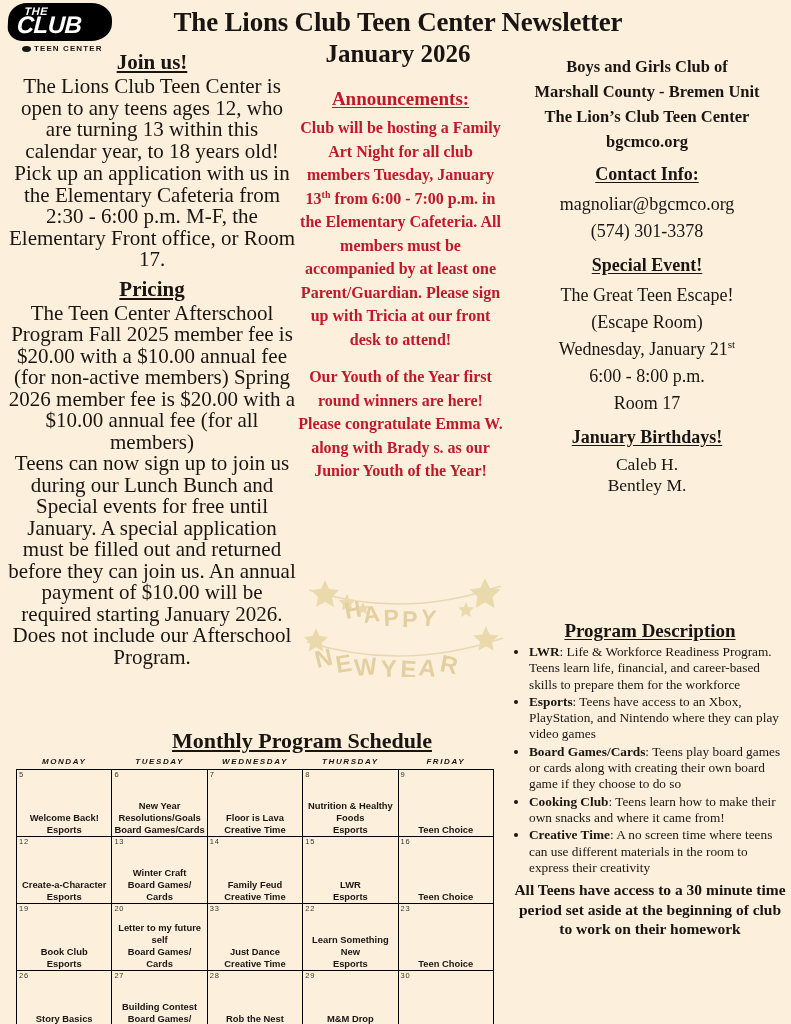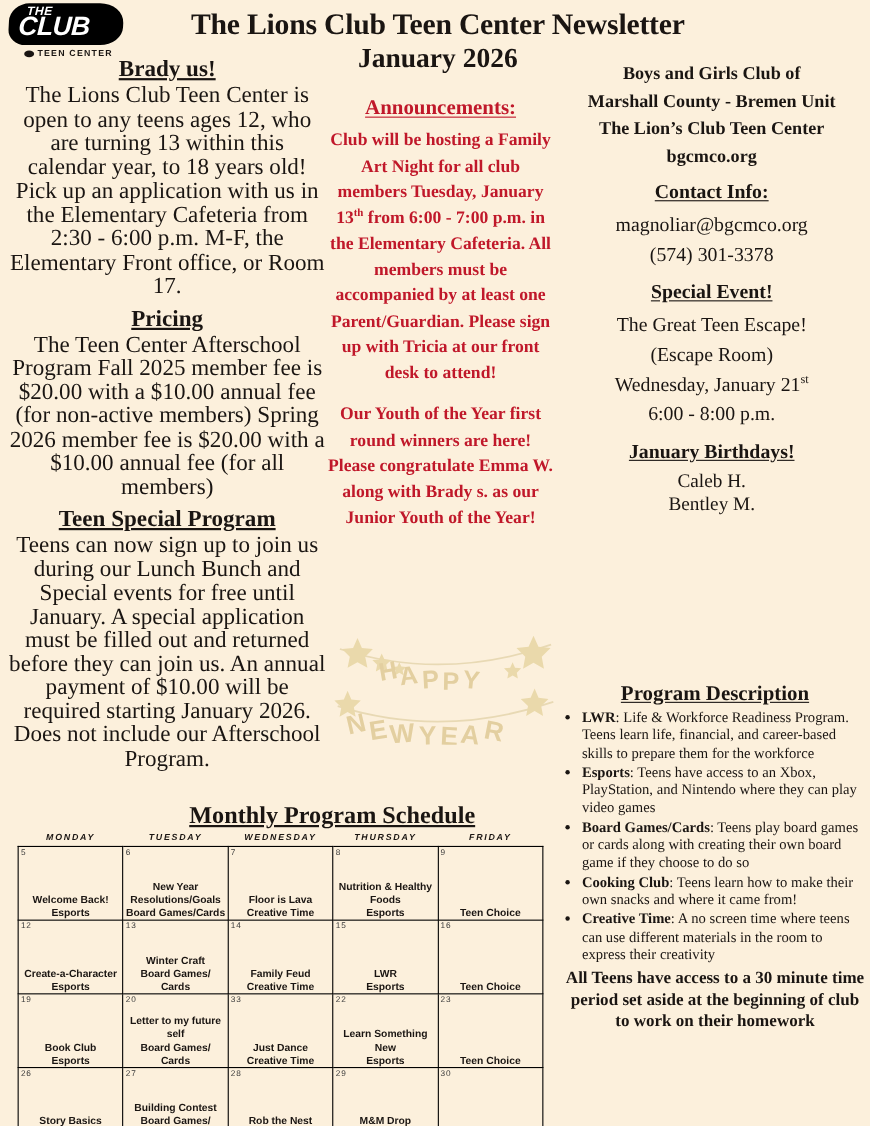--- a/index.html
+++ b/index.html
@@ -312,28 +312,27 @@
       <span class="logo-swoosh"></span><span>TEEN CENTER</span>
     </div>
   </div>
 
   <div class="title-block">
     <div class="main-title">The Lions Club Teen Center Newsletter</div>
     <div class="sub-title">January 2026</div>
   </div>
 
   <div class="col-left">
-    <h2 class="section-head tight">Brady us!</h2>
+    <h2 class="section-head tight">Join us!</h2>
     <p class="body-text">The Lions Club Teen Center is open to any teens ages 12, who are turning 13 within this calendar year, to 18 years old!</p>
     <p class="body-text smallgap">Pick up an application with us in the Elementary Cafeteria from 2:30 - 6:00 p.m. M-F, the Elementary Front office, or Room 17.</p>
 
     <h2 class="section-head">Pricing</h2>
     <p class="body-text">The Teen Center Afterschool Program Fall 2025 member fee is $20.00 with a $10.00 annual fee (for non-active members) Spring 2026 member fee is $20.00 with a $10.00 annual fee (for all members)</p>
 
-    <h2 class="section-head">Teen Special Program</h2>
     <p class="body-text">Teens can now sign up to join us during our Lunch Bunch and Special events for free until January. A special application must be filled out and returned before they can join us. An annual payment of $10.00 will be required starting January 2026. Does not include our Afterschool Program.</p>
   </div>
 
   <div class="col-mid">
     <div class="ann-head">Announcements:</div>
     <p class="ann-body"><span>Club will be hosting a Family Art Night for all club members Tuesday, January 13</span><sup>th</sup><span> from 6:00 - 7:00 p.m. in the Elementary Cafeteria. All members must be accompanied by at least one Parent/Guardian. Please sign up with Tricia at our front desk to attend!</span></p>
     <p class="ann-body">Our Youth of the Year first round winners are here! Please congratulate Emma W. along with Brady s. as our Junior Youth of the Year!</p>
   </div>
 
   <div class="hny">
@@ -386,20 +385,21 @@
 
     <h2 class="rhead">Contact Info:</h2>
     <p class="rt-text">magnoliar@bgcmco.org</p>
     <p class="rt-text">(574) 301-3378</p>
 
     <h2 class="rhead">Special Event!</h2>
     <p class="rt-text">The Great Teen Escape!</p>
     <p class="rt-text">(Escape Room)</p>
     <p class="rt-text"><span>Wednesday, January 21</span><sup>st</sup></p>
     <p class="rt-text">6:00 - 8:00 p.m.</p>
+    <p class="rt-text">Room 17</p>
 
     <h2 class="rhead">January Birthdays! </h2>
     <div class="bday-name">Caleb H.</div>
     <div class="bday-name">Bentley M.</div>
   </div>
 
   <div class="sched-wrap">
     <div class="sched-title">Monthly Program Schedule</div>
     <table class="cal">
       <thead>

